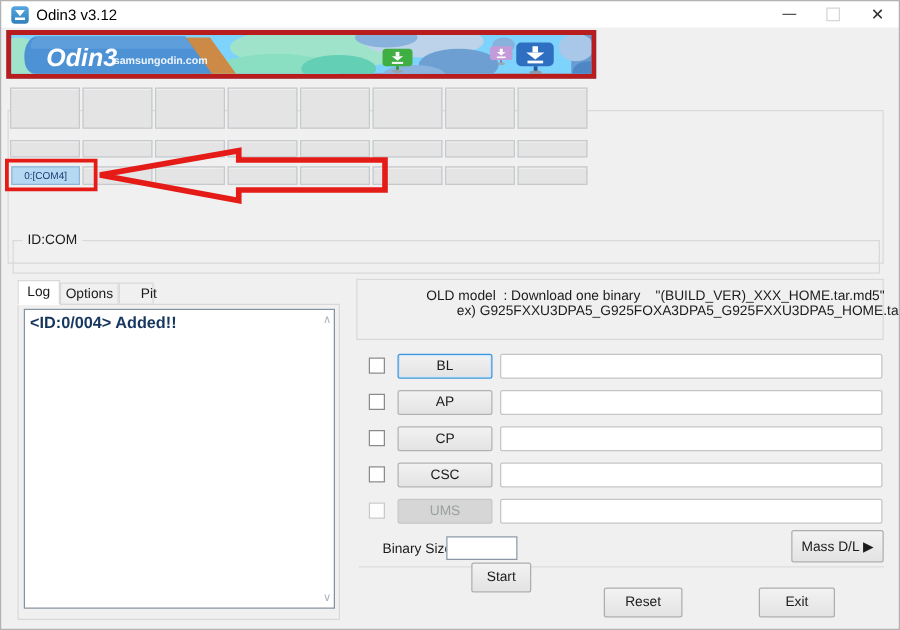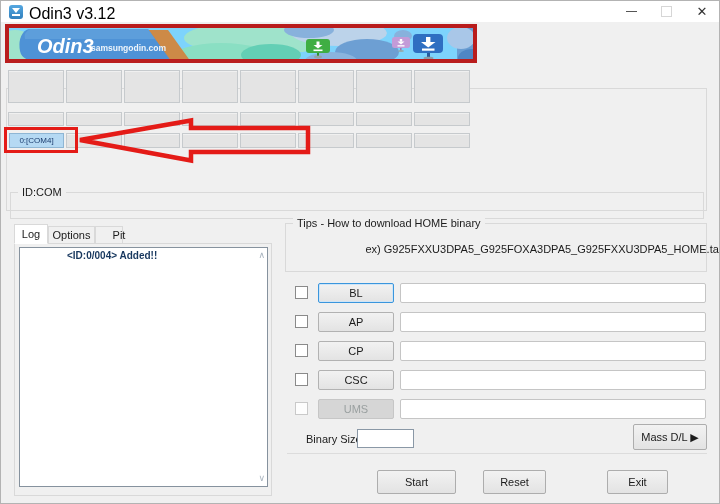--- a/index.html
+++ b/index.html
@@ -10,21 +10,21 @@
     -webkit-font-smoothing:antialiased;
   }
   .abs{position:absolute;box-sizing:border-box;}
   .window-frame{left:0;top:0;width:720px;height:504px;box-shadow:inset 0 0 0 1px #b3b3b3;pointer-events:none;z-index:50;}
 
   
   .titlebar{left:1px;top:1px;width:718px;height:21px;background:#ffffff;}
   .app-icon{left:8px;top:4px;width:14px;height:14px;background:linear-gradient(#55a7e0,#3180bd);border-radius:3px;}
   .app-icon .tri{position:absolute;left:3px;top:3px;width:0;height:0;border-left:4px solid transparent;border-right:4px solid transparent;border-top:5px solid #fff;}
   .app-icon .bar{position:absolute;left:3px;top:9px;width:8px;height:2px;background:#fff;}
-  .title-text{left:28px;top:4px;font-size:16px;color:#000;}
+  .title-text{left:28px;top:4px;font-size:12px;color:#000;}
   .win-btn{top:0px;width:30px;height:21px;display:flex;align-items:center;justify-content:center;font-size:12px;color:#444;}
   .btn-min{left:615px;}
   .btn-max{left:650px;}
   .btn-max .box{width:9px;height:9px;border:1px solid #d6d6d6;}
   .btn-close{left:686px;font-size:13px;color:#333;}
   .min-glyph{display:block;width:11px;height:0;border-top:1px solid #555;}
 
   
   .banner{left:5px;top:24px;width:472px;height:39px;background:#7dd3fc;overflow:hidden;border:4px solid #b91c1c;}
 
@@ -37,21 +37,21 @@
   .cell-blue{background:#b5d9f3;border:1px solid #8fb6d4;display:flex;align-items:center;justify-content:center;
              font-size:8px;color:#1a3c6e;box-shadow:none;}
   .red-rect{left:4px;top:127px;width:74px;height:26px;border:3px solid #e41b17;z-index:10;}
   .arrow-svg{left:0;top:0;z-index:11;}
 
   
   .tab{height:18px;display:flex;align-items:center;justify-content:center;font-size:11px;color:#1b1b1b;border:1px solid #d9d9d9;background:#f0f0f0;}
   .tab-active{background:#ffffff;border-bottom:1px solid #ffffff;height:20px;z-index:3;}
   .panel{left:14px;top:243px;width:258px;height:253px;border:1px solid #d9d9d9;background:#f0f0f0;}
   .logbox{left:19px;top:247px;width:249px;height:240px;background:#ffffff;border:1px solid #86929e;z-index:2;}
-  .log-line{position:absolute;left:4px;top:2px;font-size:10px;font-weight:bold;color:#17375e;white-space:pre;margin-left:43px;}
+  .log-line{position:absolute;left:4px;top:2px;font-size:13px;font-weight:bold;color:#17375e;white-space:pre;}
   .scroll-chevron{position:absolute;right:2px;font-size:9px;color:#a9b4bf;line-height:9px;}
 
   
   .gb-tips{left:285px;top:223px;width:422px;height:49px;}
   .tips-line{position:absolute;left:55px;font-size:11px;color:#1b1b1b;white-space:pre;line-height:11px;}
 
   
   .chk{width:13px;height:13px;background:#fff;border:1px solid #8a8a8a;}
   .chk-disabled{border:1px solid #c9c9c9;background:#fdfdfd;}
   .slot-btn{width:76px;height:20px;background:linear-gradient(#f2f2f2,#e3e3e3);border:1px solid #b2b2b2;border-radius:2px;
@@ -179,21 +179,21 @@
 <div class="abs tab" style="left:48px;top:226px;width:47px;">Options</div>
 <div class="abs tab" style="left:95px;top:226px;width:28px;padding-left:20px;">Pit</div>
 <div class="abs panel"></div>
 <div class="abs logbox">
   <div class="log-line">&lt;ID:0/004&gt; Added!!</div>
   <div class="scroll-chevron" style="top:3px;">∧</div>
   <div class="scroll-chevron" style="bottom:3px;">∨</div>
 </div>
 
 <div class="abs groupbox gb-tips">
-  <span class="gb-label">Tips - How to download HOME binary</span>
+  <div class="tips-line" style="top:8px;">OLD model  : Download one binary    "(BUILD_VER)_XXX_HOME.tar.md5"</div>
   <div class="tips-line" style="top:20px;">        ex) G925FXXU3DPA5_G925FOXA3DPA5_G925FXXU3DPA5_HOME.tar.md5</div>
 </div>
 
 <div class="abs chk" style="left:295px;top:286px;"></div>
 <div class="abs slot-btn slot-btn-focus" style="left:318px;top:283px;">BL</div>
 <input class="abs slot-field" style="left: 400px; top: 283px;" value="">
 
 <div class="abs chk" style="left:295px;top:315px;"></div>
 <div class="abs slot-btn" style="left:318px;top:312px;text-align:center;">AP</div>
 <input class="abs slot-field" style="left: 400px; top: 312px;" value="">
@@ -209,17 +209,17 @@
 <div class="abs chk chk-disabled" style="left:295px;top:402px;"></div>
 <div class="abs slot-btn slot-btn-disabled" style="left:318px;top:399px;">UMS</div>
 <input class="abs slot-field" style="left: 400px; top: 399px;" value="">
 
 <div class="abs bs-label" style="left:306px;top:433px;">Binary Size</div>
 <input class="abs bs-field" value="" style="">
 <div class="abs big-btn" style="left:633px;top:424px;width:74px;height:26px;">Mass D/L ▶</div>
 
 <div class="abs separator"></div>
 
-<div class="abs big-btn" style="left:377px;top:470px;width:79px;height:24px;">Start</div>
+<div class="abs big-btn" style="left:377px;top:450px;width:48px;height:24px;">Start</div>
 <div class="abs big-btn" style="left:483px;top:470px;width:63px;height:24px;">Reset</div>
 <div class="abs big-btn" style="left:607px;top:470px;width:61px;height:24px;">Exit</div>
 
 <div class="abs window-frame"></div>
 
 </body></html>

